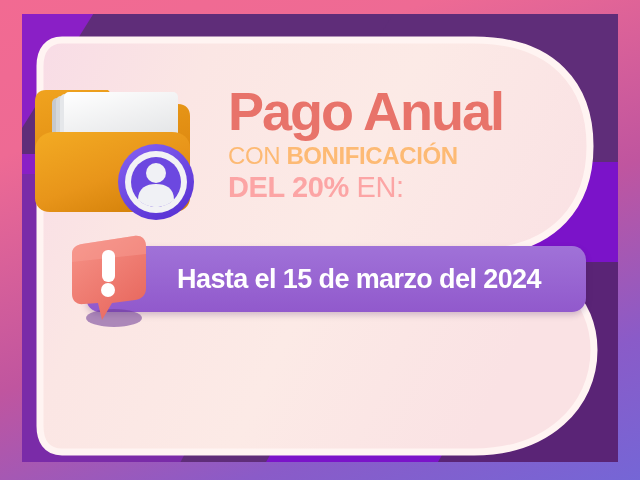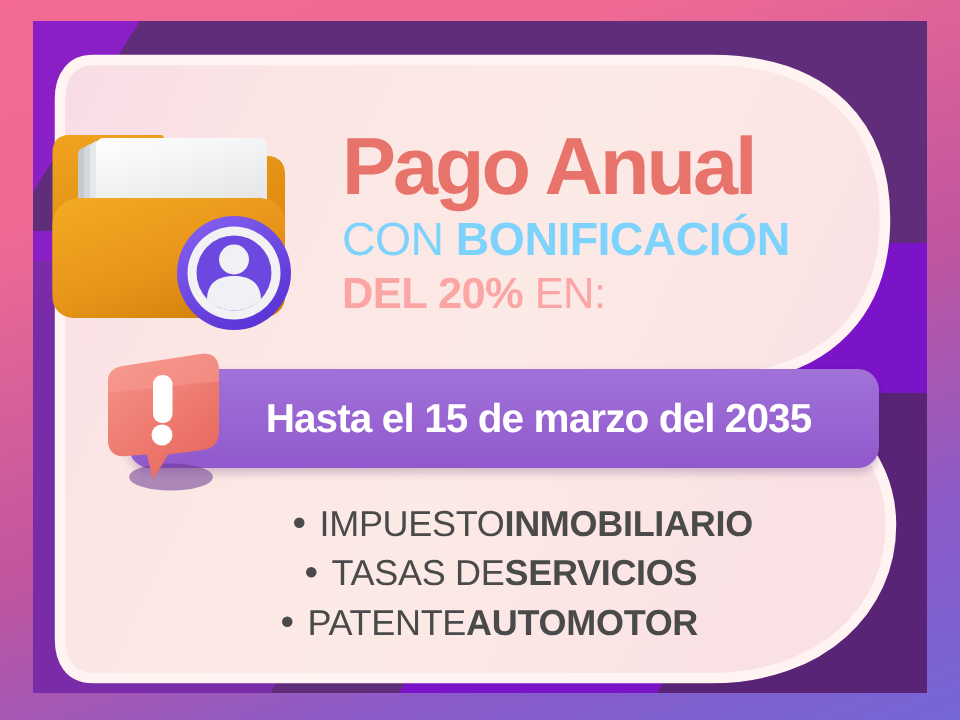--- a/index.html
+++ b/index.html
@@ -85,22 +85,22 @@
   }
   .h-main {
     font-size:54px;
     font-weight:bold;
     color:#E8736A;
     letter-spacing:-2px;
     line-height:0.96;
     white-space:nowrap;
   }
   .h-sub1 {
-    font-size:31px;
-    color:#7dd3fc;
+    font-size:24px;
+    color:#fdba74;
     letter-spacing:-0.4px;
     line-height:1.22;
     margin-top:3px;
     white-space:nowrap;
   }
   .h-sub1 b, .h-sub2 b { font-weight:bold; }
   .h-sub2 {
     font-size:29px;
     color:#fca5a5;
     letter-spacing:-0.4px;
@@ -262,55 +262,38 @@
         </svg>
       </div>
 
       <div class="headline">
         <div class="h-main">Pago Anual</div>
         <div class="h-sub1"><span>CON </span><b>BONIFICACIÓN</b></div>
         <div class="h-sub2"><b>DEL 20%</b><span> EN:</span></div>
       </div>
 
       <div class="banner">
-        <span class="banner-text">Hasta el 15 de marzo del 2035</span>
+        <span class="banner-text">Hasta el 15 de marzo del 2024</span>
       </div>
 
       <div class="alert-icon">
         <svg viewBox="0 0 104 104">
           <defs>
             <linearGradient id="bubG" x1="0" y1="0" x2="0.7" y2="1">
               <stop offset="0%" stop-color="#F79489"></stop>
               <stop offset="100%" stop-color="#E8695F"></stop>
             </linearGradient>
           </defs>
           <ellipse cx="56" cy="88" rx="28" ry="9" fill="#6B3A96" opacity="0.55"></ellipse>
           <path d="M24 14 L76 6 C84 5 88 9 88 17 L88 58
                    C88 65 84 69 77 70 L54 73 L44 90 L40 73 L26 74
                    C19 75 14 71 14 64 L14 24 C14 18 18 15 24 14 Z" fill="url(#bubG)"></path>
           <path d="M24 14 L76 6 C84 5 88 9 88 17 L88 24 L14 32 L14 24 C14 18 18 15 24 14 Z" fill="#F8A096" opacity="0.45"></path>
           <rect x="44" y="20" width="13" height="32" rx="6" fill="#FFFFFF"></rect>
           <circle cx="50" cy="60" r="7" fill="#FFFFFF"></circle>
         </svg>
       </div>
 
-      <div class="bullets">
-        <div class="bullet b-row-1">
-          <span class="dot"></span>
-            <span>IMPUESTO </span>
-            <b>INMOBILIARIO</b>
-        </div>
-        <div class="bullet b-row-2">
-          <span class="dot"></span>
-            <span>TASAS DE </span>
-            <b>SERVICIOS</b>
-        </div>
-        <div class="bullet b-row-3">
-          <span class="dot"></span>
-            <span>PATENTE </span>
-            <b>AUTOMOTOR</b>
-        </div>
-      </div>
 
     </div>
   </div>
 
 </div>
 
 </body></html>

